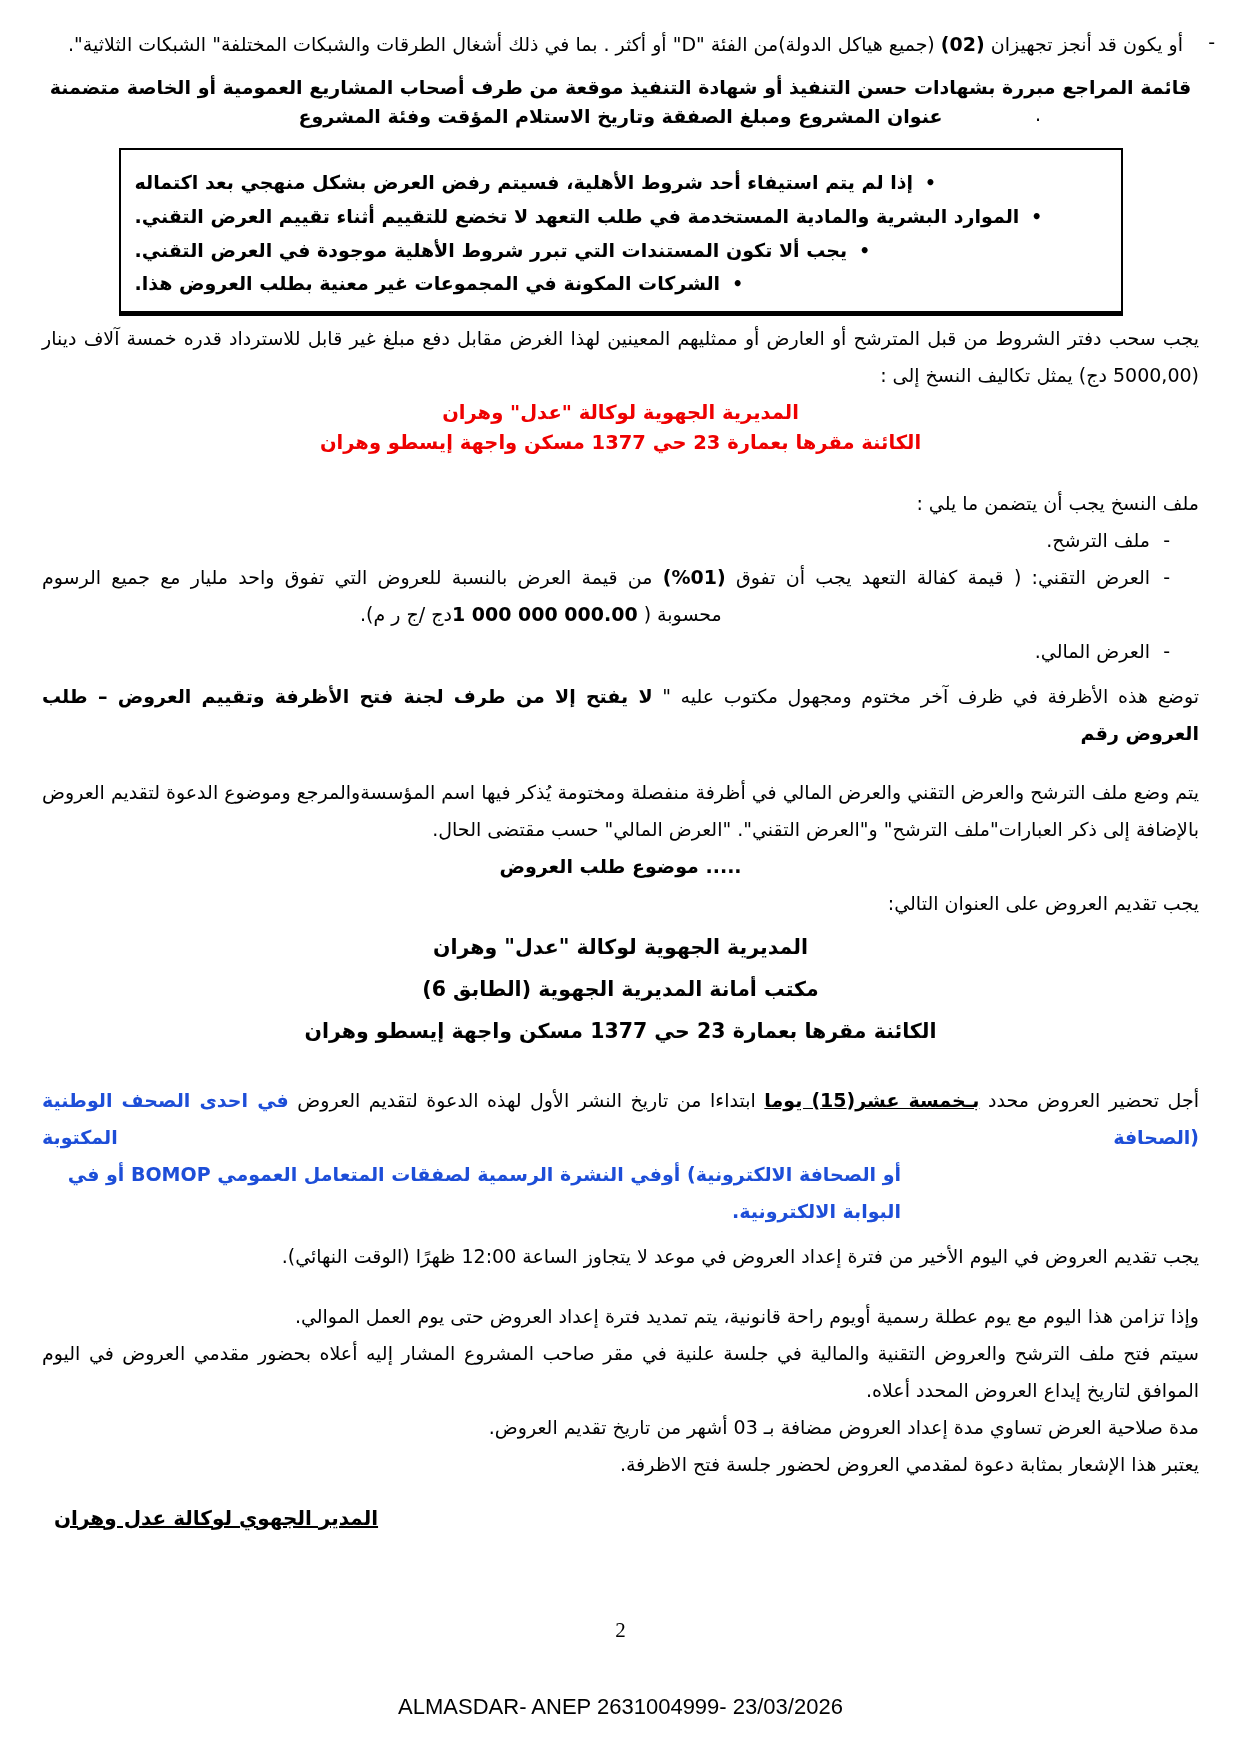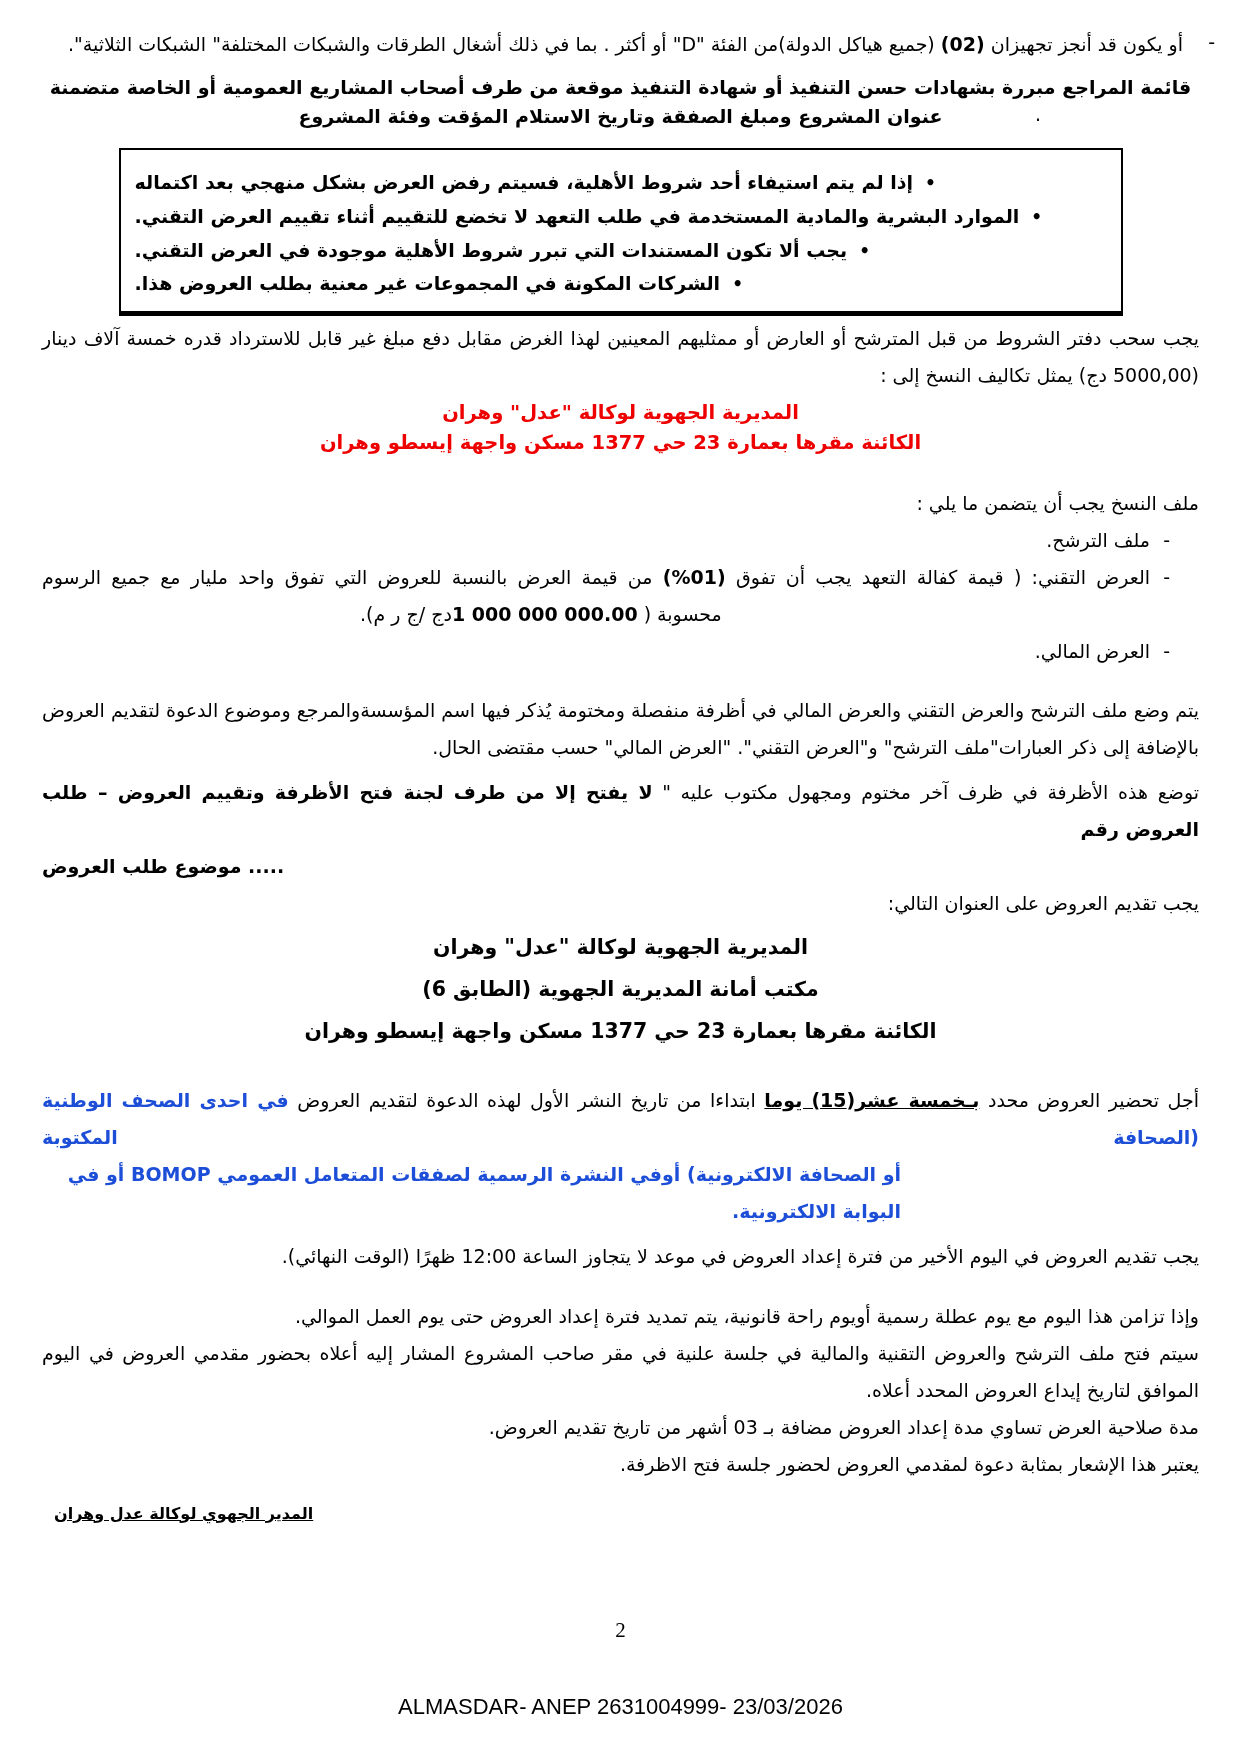--- a/index.html
+++ b/index.html
@@ -26,24 +26,24 @@
   .u{text-decoration:underline;}
   .num{direction:ltr;unicode-bidi:isolate;}
   .red-center{color:#ee0000;font-weight:700;text-align:center;font-size:19.5px;line-height:1.55;}
   .mt4{margin-top:4px;}.mt8{margin-top:8px;}.mt18{margin-top:4px;}
   .mt22{margin-top:22px;}.mt26{margin-top:26px;}.mt30{margin-top:30px;}
   .dash-item{position:relative;padding-right:49px;text-align:right;line-height:1.95;}
   .dash-item .marker{position:absolute;right:29px;}
   .tech-l1{position:relative;padding-right:49px;text-align:justify;text-align-last:justify;line-height:1.95;}
   .tech-l1 .marker{position:absolute;right:29px;}
   .tech-l2{text-align:left;padding-left:318px;line-height:1.95;}
-  .env-line2{font-weight:700;text-align:left;margin-left:0;line-height:1.95;}
+  .env-line2{font-weight:700;text-align:center;margin-left:0;line-height:1.95;}
   .addr{font-weight:700;text-align:center;font-size:20.5px;line-height:2.05;}
   .deadline-l2{text-align:right;margin-right:298px;line-height:1.95;}
-  .signature{margin-top:16px;font-weight:700;text-decoration:underline;font-size:16px;text-align:left;padding-left:12px;line-height:1.9;}
+  .signature{margin-top:16px;font-weight:700;text-decoration:underline;font-size:20px;text-align:left;padding-left:12px;line-height:1.9;}
   .page-num{position:absolute;top:1618px;left:0;width:100%;text-align:center;font-family:"Liberation Serif",serif;font-size:21px;}
   .footer{position:absolute;top:1694px;left:0;width:100%;text-align:center;font-family:"Liberation Sans",sans-serif;font-size:22px;direction:ltr;}
 </style>
 </head>
 <body>
 
 <div class="page">
   <div class="content">
 
     <div class="li1">
@@ -77,24 +77,24 @@
       <span>العرض التقني: ( قيمة كفالة التعهد يجب أن تفوق </span><span class="b">(01%)</span><span> من قيمة العرض بالنسبة للعروض التي تفوق واحد مليار مع جميع الرسوم</span>
     </div>
     <div class="tech-l2">
       <span>محسوبة ( </span><span class="b num">1 000 000 000.00</span><span>دج /ج ر م).</span>
     </div>
     <div class="dash-item">
       <span class="marker">-</span>
       <span>العرض المالي.</span>
     </div>
 
-    <div class="para mt22">يتم وضع ملف الترشح والعرض التقني والعرض المالي في أظرفة منفصلة ومختومة يُذكر فيها اسم المؤسسةوالمرجع وموضوع الدعوة لتقديم العروض بالإضافة إلى ذكر العبارات"ملف الترشح" و"العرض التقني". "العرض المالي" حسب مقتضى الحال.</div>
     <div class="para mt8">
       <span>توضع هذه الأظرفة في ظرف آخر مختوم ومجهول مكتوب عليه " </span><span class="b">لا يفتح إلا من طرف لجنة فتح الأظرفة وتقييم العروض – طلب العروض رقم</span>
     </div>
+    <div class="para mt22">يتم وضع ملف الترشح والعرض التقني والعرض المالي في أظرفة منفصلة ومختومة يُذكر فيها اسم المؤسسةوالمرجع وموضوع الدعوة لتقديم العروض بالإضافة إلى ذكر العبارات"ملف الترشح" و"العرض التقني". "العرض المالي" حسب مقتضى الحال.</div>
     <div class="env-line2">..... موضوع طلب العروض</div>
     <div class="para-r">يجب تقديم العروض على العنوان التالي:</div>
 
     <div class="addr mt4">المديرية الجهوية لوكالة "عدل" وهران</div>
     <div class="addr">مكتب أمانة المديرية الجهوية (الطابق 6)</div>
     <div class="addr">الكائنة مقرها بعمارة 23 حي 1377 مسكن واجهة إيسطو وهران</div>
 
     <div class="just-full mt30">
       <span>أجل تحضير العروض محدد </span><span class="b u">بـخمسة عشر(15) يوما</span><span> ابتداءا من تاريخ النشر الأول لهذه الدعوة لتقديم العروض </span><span class="red b">في احدى الصحف الوطنية (الصحافة المكتوبة</span>
     </div>

